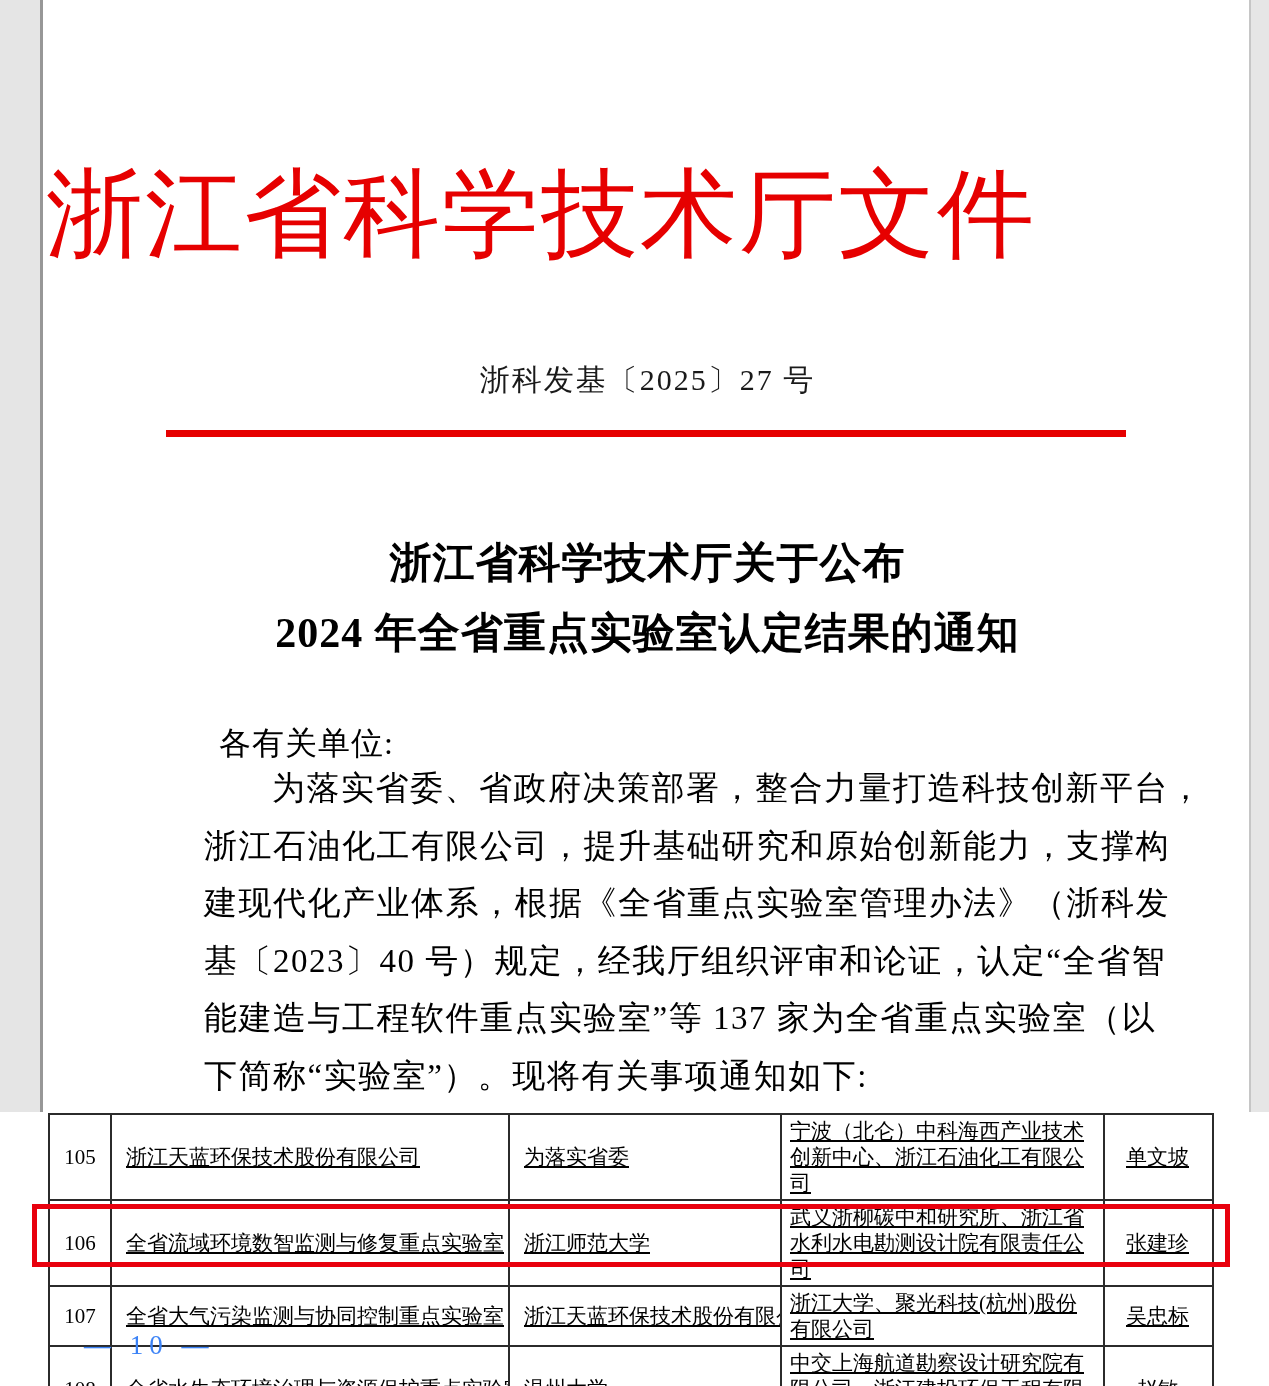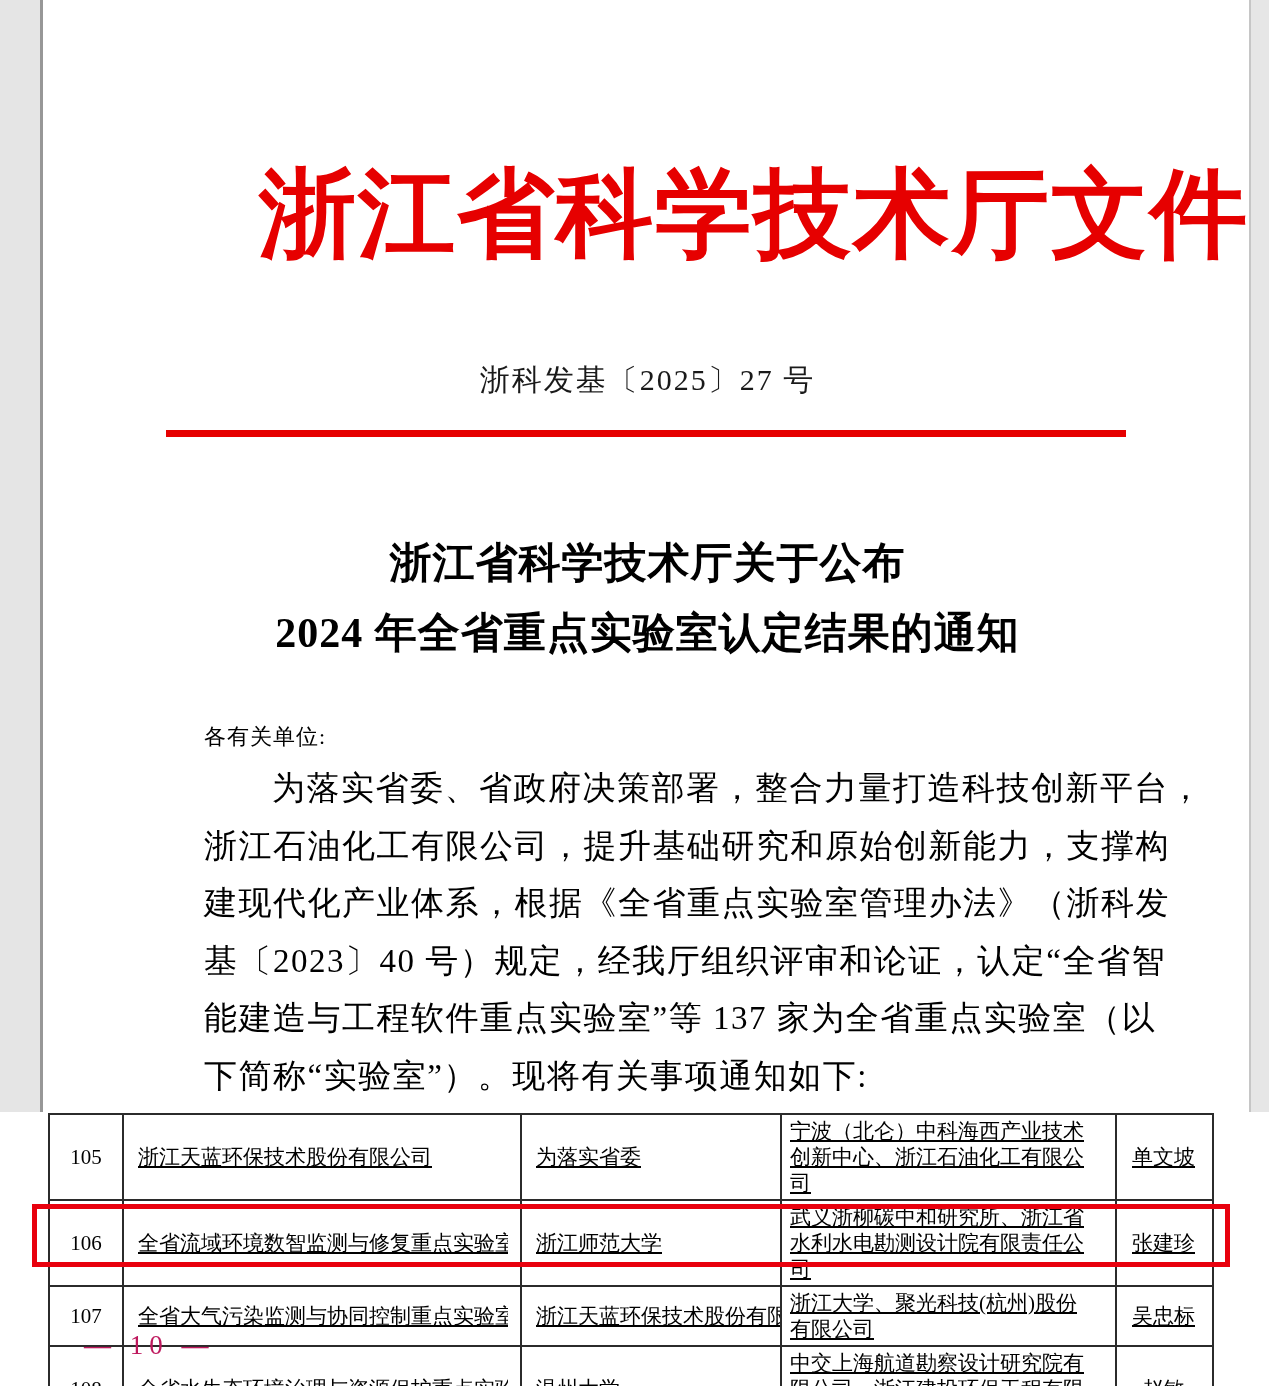--- a/index.html
+++ b/index.html
@@ -23,41 +23,41 @@
     position:absolute; left:1249px; top:0; width:20px; height:1112px;
     background:#e6e6e6; border-left:2px solid #c6c6c6;
   }
   
   .page-top {
     position:absolute; left:46px; top:0; width:1203px; height:1112px;
     background:#ffffff;
   }
   .header-title {
     position:absolute; top:150px; left:0; width:100%;
-    text-align:right;
-    font-size:97px; font-weight:bold; color:#e60000;
+    text-align:left;
+    font-size:97px; font-weight:normal; color:#e60000;
     letter-spacing:2px; white-space:nowrap;
   }
   .doc-number {
     position:absolute; top:360px; left:0; width:100%;
     text-align:center; font-size:30px; color:#1a1a1a;
     letter-spacing:2px;
   }
   .red-line {
     position:absolute; top:430px; left:120px; width:960px; height:7px;
     background:#e60000;
   }
   .notice-title {
     position:absolute; top:528px; left:0; width:100%;
     text-align:center; font-size:42px; font-weight:bold; color:#000;
     line-height:70px; letter-spacing:1px;
   }
   .salutation {
-    position:absolute; top:722px; left:158px;
-    font-size:22px; color:#000; letter-spacing:1px;
+    position:absolute; top:722px; left:173px;
+    font-size:32px; color:#000; letter-spacing:1px;
   }
   .body-text {
     position:absolute; top:760px; left:158px; width:948px;
     font-size:33px; color:#000; line-height:57.5px;
     letter-spacing:1.5px; white-space:nowrap;
   }
   .body-text .line.indent { text-indent:68px; }
   
   .doc-table {
     position:absolute; left:48px; top:1113px; width:1166px;
@@ -69,30 +69,30 @@
   .trow + .trow { border-top:2px solid #2b2b2b; }
   .cell {
     min-height:48px;
     display:flex; align-items:center;
     padding:3px 8px;
     line-height:26px;
     overflow:hidden;
   }
   .cell + .cell { border-left:2px solid #2b2b2b;text-decoration:underline; }
   .cell.center { justify-content:center; text-align:center; }
-  .cell.nowrap { white-space:nowrap;margin-left:12px; }
+  .cell.nowrap { white-space:nowrap; }
   .cell.lab { padding-left:14px; }
   .cell.host { padding-left:14px; }
   .highlight-box {
     position:absolute; left:32px; top:1204px; width:1198px; height:63px;
     border:5px solid #e8000d; background:transparent; z-index:5;
   }
   .page-number {
     position:absolute; left:84px; top:1330px;
-    font-size:27px; color:#be185d; letter-spacing:6px; white-space:nowrap;
+    font-size:27px; color:#3b82f6; letter-spacing:6px; white-space:nowrap;
   }
 </style>
 </head>
 <body>
 
 <div class="canvas">
 
   <div class="gray-left"></div>
   <div class="gray-right"></div>
 

